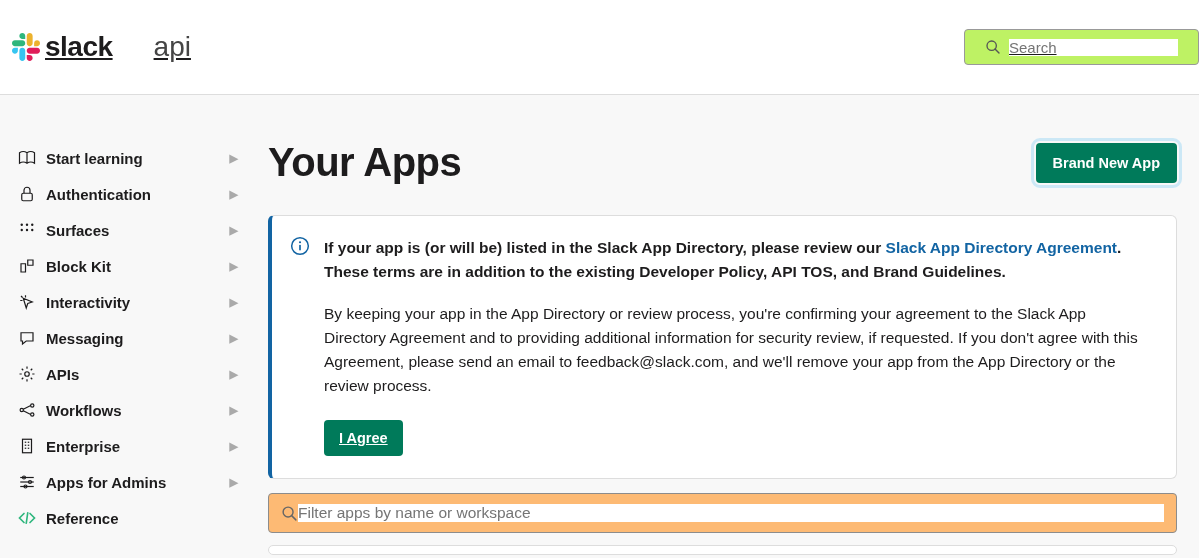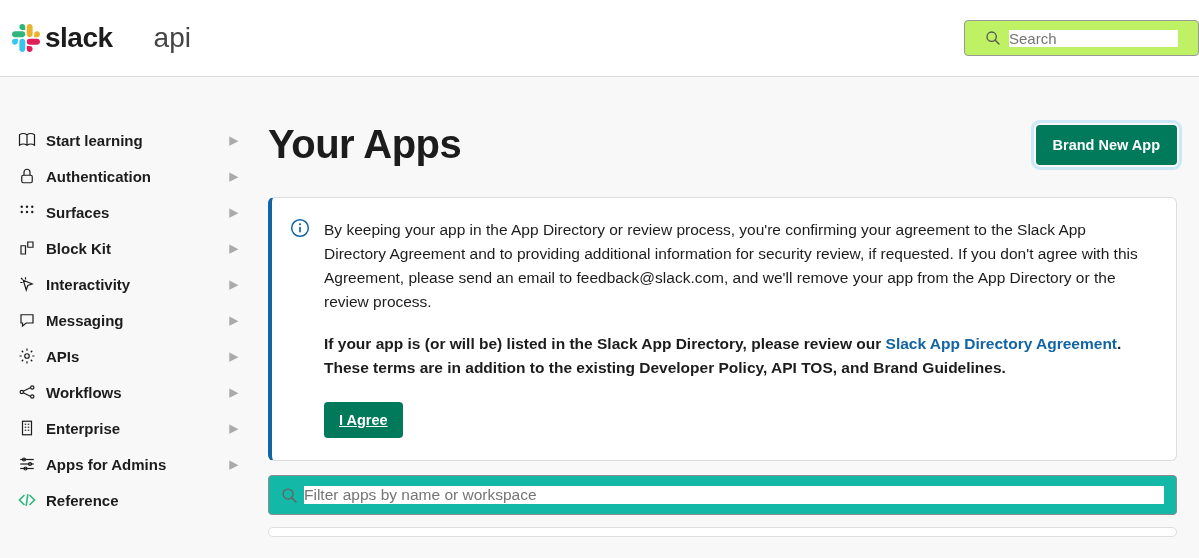--- a/index.html
+++ b/index.html
@@ -1,25 +1,26 @@
 <!DOCTYPE html>
 <html><head>
   <meta charset="utf-8">
   <style>
     * { box-sizing: border-box; margin: 0; padding: 0; }
     body { font-family: -apple-system, BlinkMacSystemFont, "Segoe UI", Helvetica, Arial, sans-serif; background: #f8f8f8; color: #1d1c1d; }
     
     .topbar {
       background: #fff;
       border-bottom: 1px solid #ddd;
-      height: 77px;
+      height: 95px;
       display: flex;
       align-items: center;
       justify-content: space-between;
       padding-left: 12px;
+      text-decoration: underline;
     }
     .logo {
       display: flex;
       align-items: center;
       gap: 5px;
     }
     .logo-mark {
       width: 28px;
       height: 28px;
       position: relative;
@@ -145,26 +146,26 @@
       font-size: 15.5px;
       line-height: 1.55;
       margin-bottom: 18px;
     }
     .notice p:last-of-type { margin-bottom: 22px; }
     .notice a { color: #1264a3; text-decoration: none; font-weight: 700; }
     
     .filter-wrap {
       border: 1px solid #8c8c8c;
       border-radius: 4px;
-      background: #14b8a6;
+      background: #fdba74;
       height: 40px;
       display: flex;
       align-items: center;
       padding: 0 12px;
-      gap: 6px;
+      gap: 0;
       margin-bottom: 12px;
     }
     .filter-wrap input {
       border: none;
       outline: none;
       font-size: 15.5px;
       width: 100%;
       color: #555;
     }
     
@@ -353,24 +354,24 @@
     </div>
 
     <div class="notice">
       <span class="info-icon">
         <svg width="20" height="20" viewBox="0 0 24 24">
             <circle cx="12" cy="12" r="10" fill="none" stroke="#1264a3" stroke-width="1.8"></circle>
             <circle cx="12" cy="7.5" r="1.3" fill="#1264a3"></circle>
             <rect x="11" y="10.5" width="2" height="7" rx="1" fill="#1264a3"></rect>
           </svg>
       </span>
-      <p>By keeping your app in the App Directory or review process, you're confirming your agreement to the Slack App Directory Agreement and to providing additional information for security review, if requested. If you don't agree with this Agreement, please send an email to feedback@slack.com, and we'll remove your app from the App Directory or the review process.</p>
       <p>
         <strong><span>If your app is (or will be) listed in the Slack App Directory, please review our </span><a href="#">Slack App Directory Agreement</a><span>. These terms are in addition to the existing Developer Policy, API TOS, and Brand Guidelines.</span></strong>
       </p>
+      <p>By keeping your app in the App Directory or review process, you're confirming your agreement to the Slack App Directory Agreement and to providing additional information for security review, if requested. If you don't agree with this Agreement, please send an email to feedback@slack.com, and we'll remove your app from the App Directory or the review process.</p>
       <button class="btn-agree">I Agree</button>
     </div>
 
     <div class="filter-wrap">
       <span>
         <svg width="17" height="17" viewBox="0 0 24 24">
             <circle cx="10" cy="10" r="7" fill="none" stroke="#666" stroke-width="2"></circle>
             <line x1="15" y1="15" x2="21" y2="21" stroke="#666" stroke-width="2" stroke-linecap="round"></line>
           </svg>
       </span>

